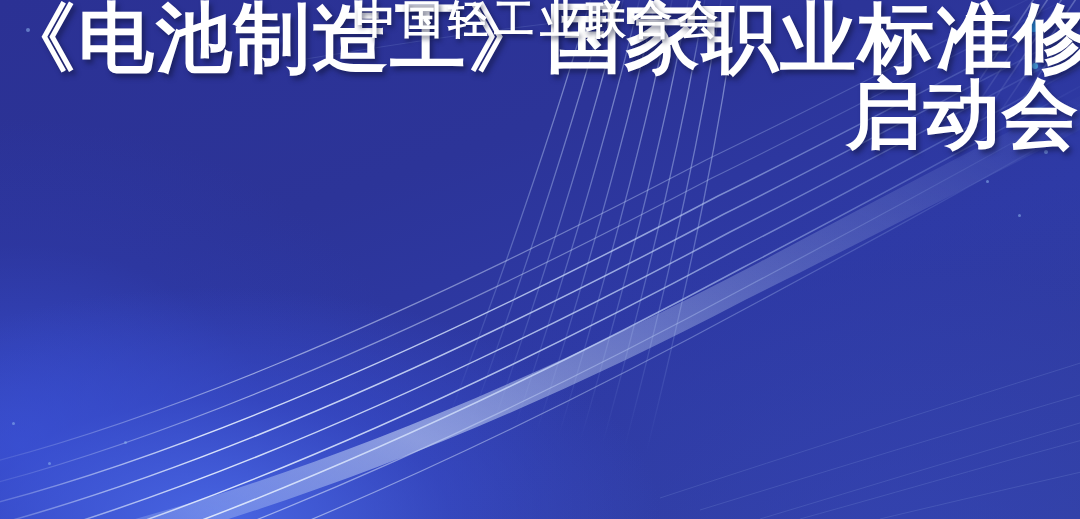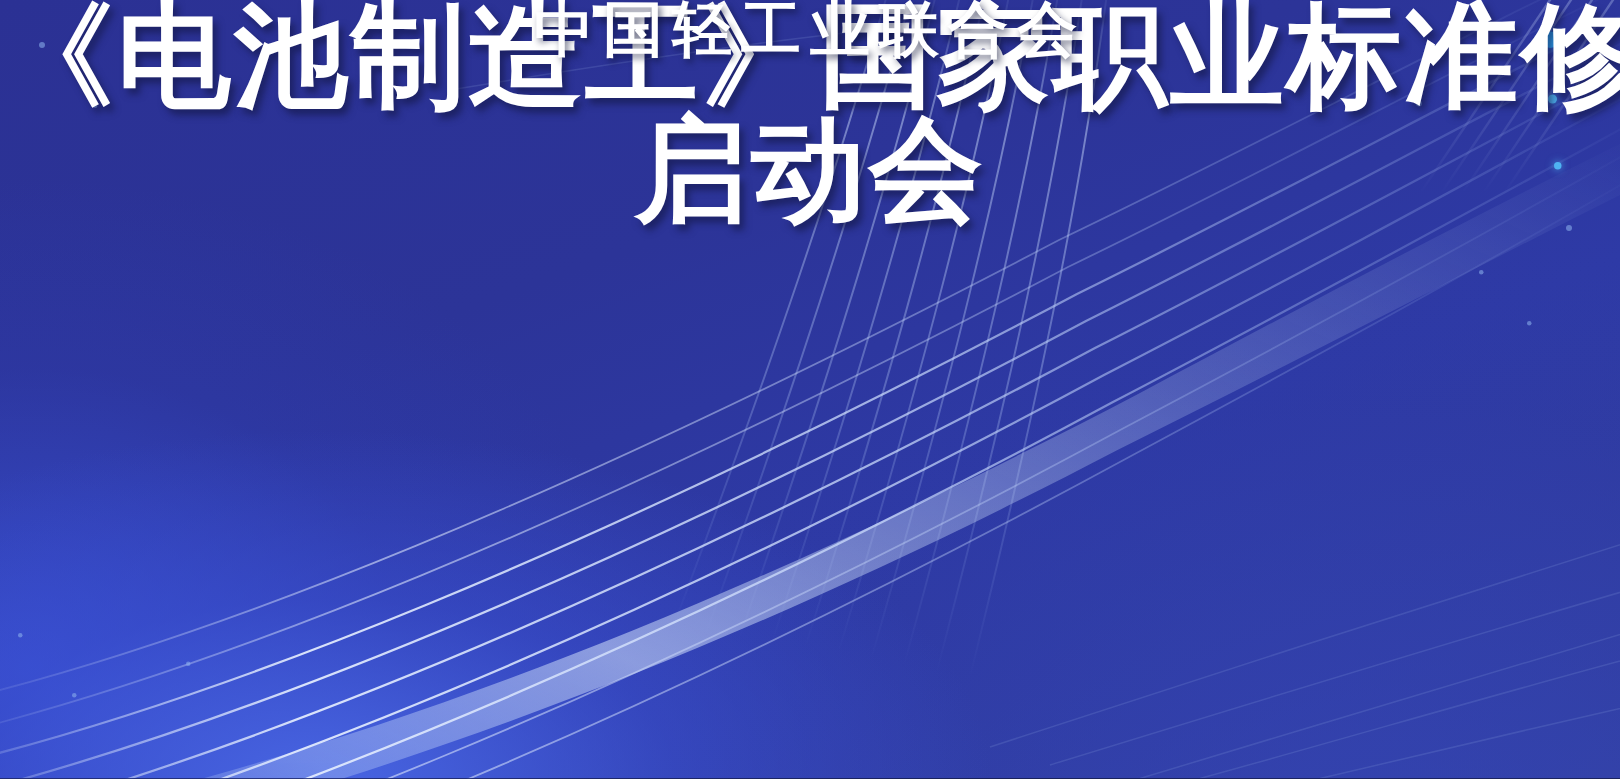--- a/index.html
+++ b/index.html
@@ -54,20 +54,21 @@
     text-shadow: 3px 4px 5px rgba(16,20,60,0.55);
     white-space: nowrap;
   }
   #title-line-1 {
     top: 76px;
     font-size: 76px;
   }
   #title-line-2 {
     top: 196px;
     font-size: 76px;
+    text-align: right;
   }
 
   .subtitle-line {
     color: #ffffff;
     font-family: "Liberation Serif", "DejaVu Serif", serif;
     font-weight: 700;
     letter-spacing: 6px;
     line-height: 1.0;
     text-shadow: 2px 3px 5px rgba(14,18,55,0.6);
     white-space: nowrap;

